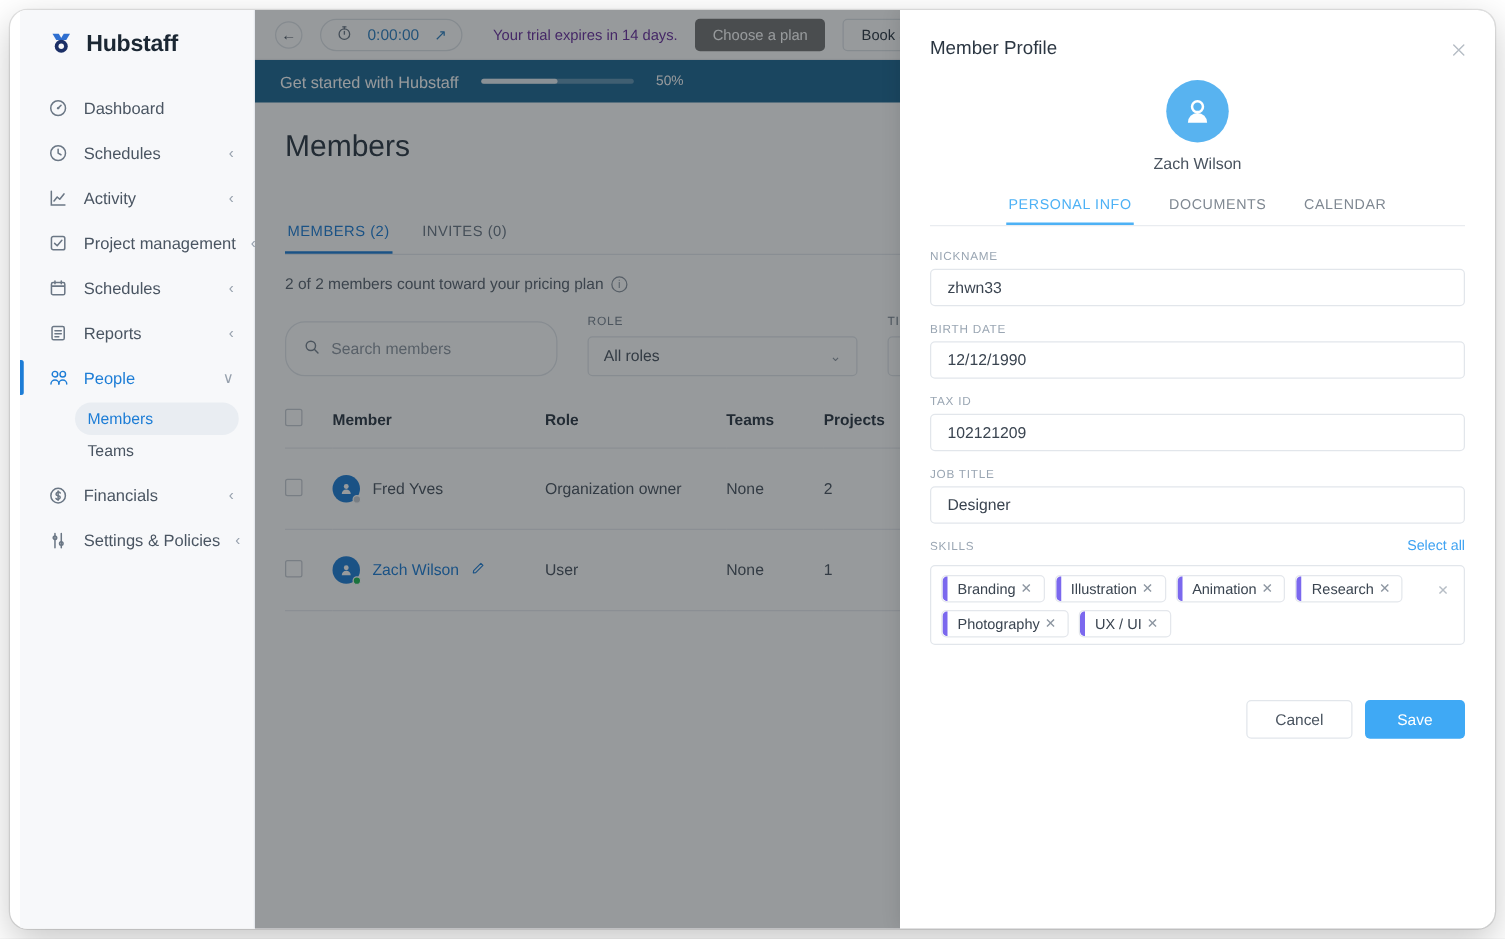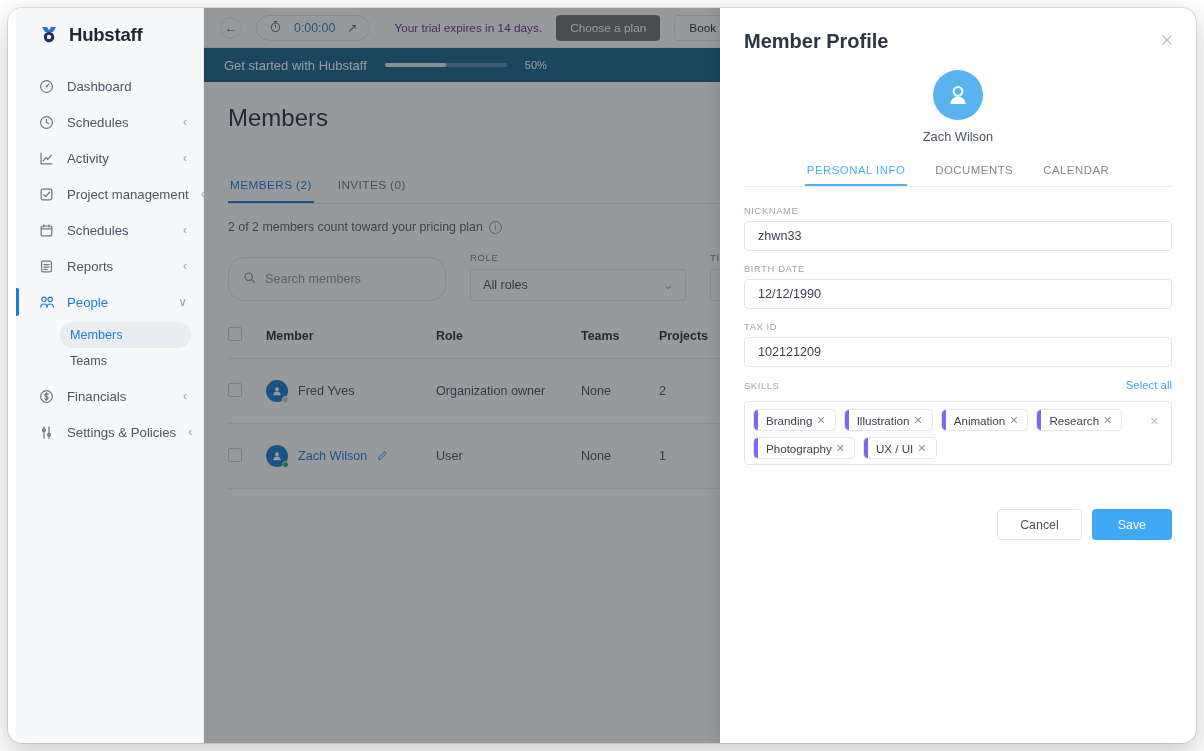--- a/index.html
+++ b/index.html
@@ -137,21 +137,21 @@
 
   
   .overlay { position:absolute; inset:0; background:rgba(25,30,36,0.45); z-index:40; }
   .modal {
     position:absolute; right:0; top:0; bottom:0; width:476px;
     background:#ffffff; z-index:50;
     box-shadow:-2px 0 14px rgba(0,0,0,0.10);
     padding: 22px 24px 0 24px;
     overflow:hidden;
   }
-  .modal-title { font-size:20px; font-weight:bold; color:#2b3642; }
+  .modal-title { font-size:15px; font-weight:normal; color:#2b3642; }
   .modal-close { position:absolute; right:22px; top:25px; color:#b6bdc5; font-size:15px; cursor:pointer; line-height:1;}
   .avatar-lg {
     width:50px;height:50px;border-radius:50%;background:#58b3f0;margin:17px auto 0 auto;
     display:flex;align-items:center;justify-content:center;
   }
   .profile-name { text-align:center; font-size:12.8px; color:#49535f; margin-top:9px; }
   .modal-tabs { display:flex; justify-content:center; gap:26px; margin-top:20px; border-bottom:1px solid #e9ecf0; }
   .mtab { font-size:11.4px; letter-spacing:0.5px; color:#7f8892; padding:0 2px 8px 2px; cursor:pointer; }
   .mtab.active { color:#4db1f5; border-bottom:2px solid #4db1f5; }
 
@@ -482,20 +482,24 @@
           <input type="text" value="zhwn33" style="">
         </div>
         <div class="field">
           <div class="flab">BIRTH DATE</div>
           <input type="text" value="12/12/1990" style="">
         </div>
         <div class="field">
           <div class="flab">TAX ID</div>
           <input type="text" value="102121209" style="">
         </div>
+        <div class="field">
+          <div class="flab">JOB TITLE</div>
+          <input type="text" value="Designer" style="">
+        </div>
 
         <div class="field">
           <div class="skills-head">
             <span class="flab">SKILLS</span>
             <span class="select-all">Select all</span>
           </div>
           <div class="skills-box">
             <span class="tag">
               <span>Branding</span>
               <span class="x">✕</span>

